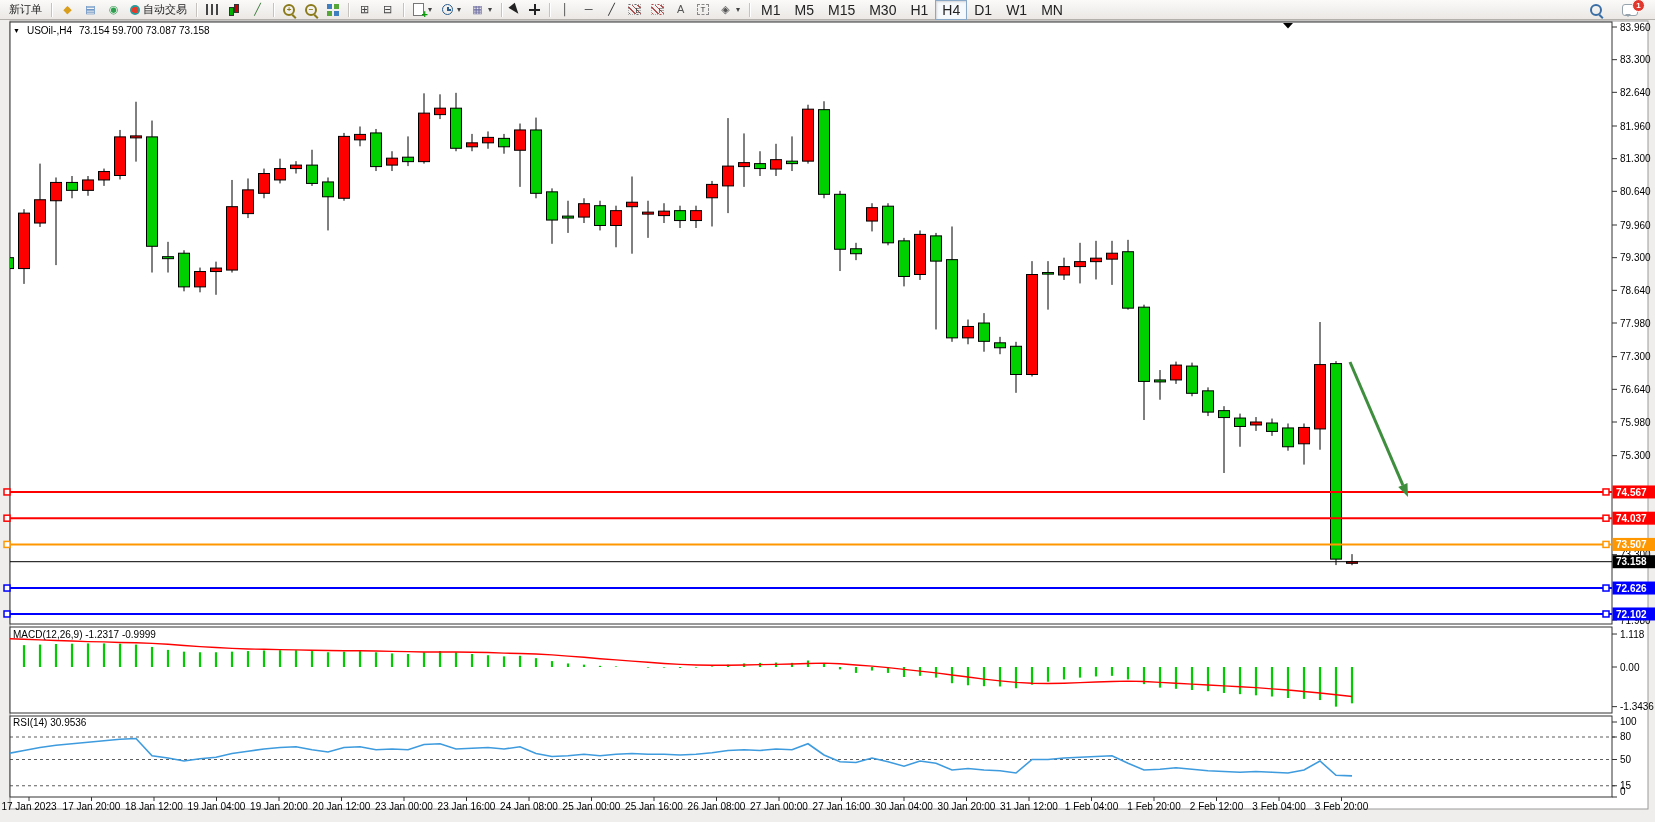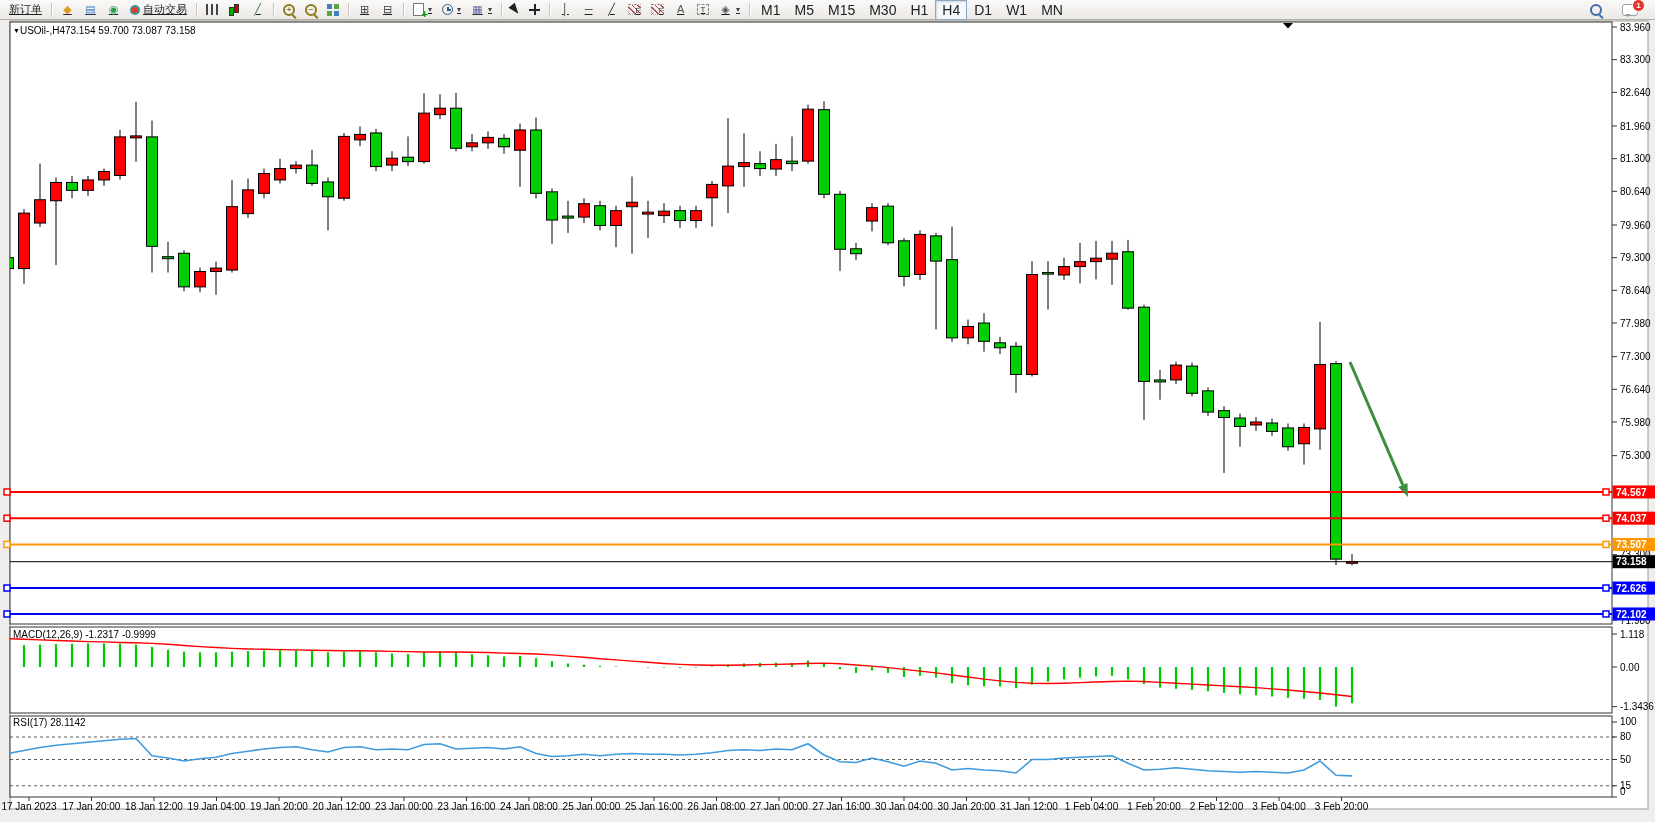--- a/index.html
+++ b/index.html
@@ -3,21 +3,21 @@
 <meta charset="utf-8">
 <style>
   html,body{margin:0;padding:0;}
   body{width:1655px;height:822px;overflow:hidden;background:#f0eeec;font-family:"Liberation Sans",sans-serif;}
   .app{position:relative;width:1655px;height:822px;}
   #chart-svg{position:absolute;left:0;top:0;z-index:1;}
   .toolbar{position:absolute;left:0;top:0;width:100%;height:20px;z-index:3;display:flex;align-items:center;
     background:linear-gradient(#fbfaf9,#ebe8e5);border-bottom:1px solid #b3afab;padding:0 4px;box-sizing:border-box;font-size:11px;color:#222;}
   .tb-left{display:flex;align-items:center;height:100%;}
   .tb-right{margin-left:auto;display:flex;align-items:center;gap:10px;padding-right:8px;}
-  .tbtn{display:inline-flex;align-items:center;gap:3px;height:16px;padding:1px 4px;border:1px solid transparent;border-radius:2px;cursor:default;text-decoration:underline;}
+  .tbtn{display:inline-flex;align-items:center;gap:3px;height:16px;padding:1px 4px;border:1px solid transparent;border-radius:2px;cursor:default;}
   .sep{width:1px;height:14px;background:#c6c2be;box-shadow:1px 0 0 #fff;margin:0 4px;}
   .icon{display:inline-flex;align-items:center;justify-content:center;min-width:13px;height:14px;font-size:11px;line-height:1;}
   .caret{font-size:8px;color:#444;margin-left:1px;}
   .tf{padding:1px 6px;font-size:14px;color:#222;border:1px solid transparent;}
   .tf.active{background:#f6f9fc;border:1px solid #8aa8c8;box-shadow:inset 1px 1px 2px rgba(0,0,0,.15);text-align:center;}
   .cssbars{width:12px;height:11px;background:repeating-linear-gradient(90deg,#444 0 2px,transparent 2px 5px);}
   .csscandles{position:relative;width:13px;height:12px;}
   .csscandles::before{content:"";position:absolute;left:1px;top:3px;width:3px;height:7px;background:#00b000;border:1px solid #333;}
   .csscandles::after{content:"";position:absolute;right:2px;top:0;width:3px;height:7px;background:#cc0000;border:1px solid #333;}
   .grid4{width:12px;height:12px;background:
@@ -37,21 +37,21 @@
   .hatch{width:13px;height:11px;background:repeating-linear-gradient(45deg,#b05050 0 1px,transparent 1px 4px);
     display:flex;align-items:flex-end;justify-content:flex-end;font-size:7px;color:#333;border:1px dotted #aaa;box-sizing:border-box;}
   .docplus{position:relative;width:9px;height:11px;border:1px solid #777;background:#fff;}
   .docplus::after{content:"+";position:absolute;right:-5px;bottom:-5px;color:#089a08;font-weight:bold;font-size:11px;}
   .tbox{width:12px;height:11px;border:1px dashed #888;font-size:8px;display:flex;align-items:center;justify-content:center;color:#333;box-sizing:border-box;}
   .cursorx{width:0;height:0;border-left:4px solid transparent;border-right:4px solid transparent;border-top:11px solid #222;transform:rotate(-38deg);}
   .bubble{position:relative;width:14px;height:10px;border:1.5px solid #96a2ac;border-radius:3px;background:#fff;}
   .bubble::after{content:"";position:absolute;left:2px;bottom:-5px;border:3px solid transparent;border-top-color:#96a2ac;}
   .badge{position:absolute;top:-6px;right:-8px;background:#e2372c;color:#fff;border-radius:50%;min-width:11px;height:11px;font-size:8px;
     display:flex;align-items:center;justify-content:center;font-weight:bold;border:1px solid #fff;}
-  .sym-info{position:absolute;left:13px;top:25px;z-index:2;font-size:10px;color:#000;display:flex;gap:0;align-items:center;}
+  .sym-info{position:absolute;left:13px;top:25px;z-index:2;font-size:10px;color:#000;display:flex;gap:7px;align-items:center;}
   .sym-info .tri{font-size:7px;color:#000;}
   .ind-label{position:absolute;left:13px;z-index:2;font-size:10px;color:#000;}
   .macd-label{top:629px;}
   .rsi-label{top:717px;}
 </style>
 </head>
 <body>
 
 <div class="app">
   <svg id="chart-svg" width="1655" height="822">
@@ -585,14 +585,14 @@
           </span>
         </span>
       </div>
   </div>
   <div class="sym-info">
     <span class="tri">▼</span>
     <span>USOil-,H4</span>
     <span>73.154 59.700 73.087 73.158</span>
   </div>
   <div class="ind-label macd-label">MACD(12,26,9) -1.2317 -0.9999</div>
-  <div class="ind-label rsi-label">RSI(17) 28.1142</div>
+  <div class="ind-label rsi-label">RSI(14) 30.9536</div>
 </div>
 
 </body></html>

